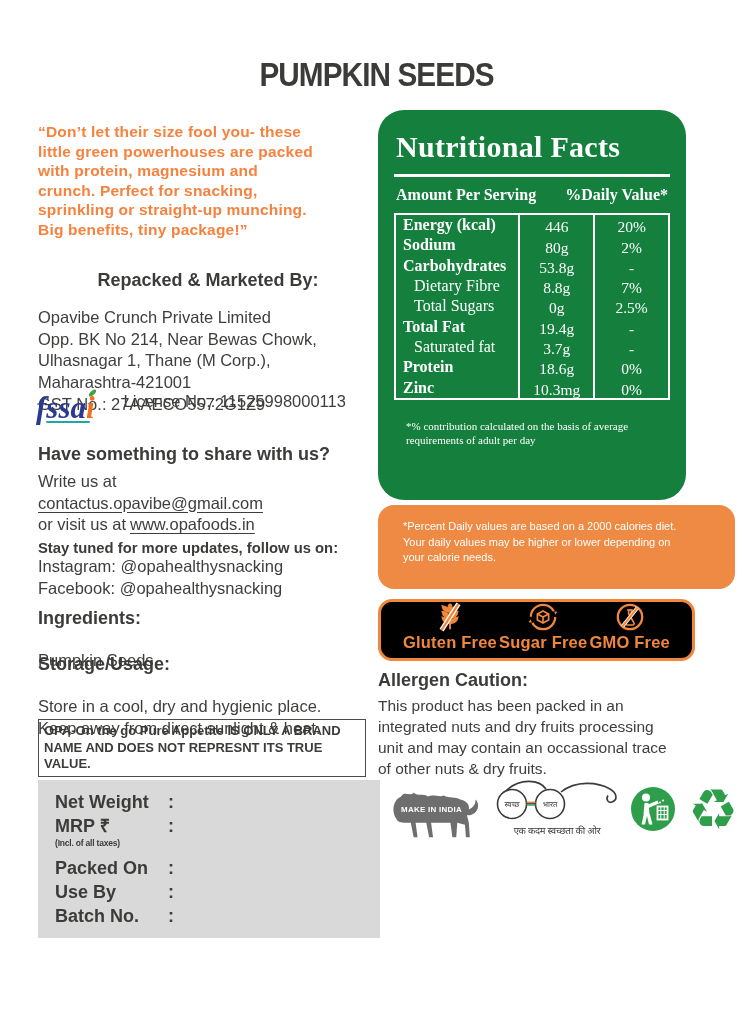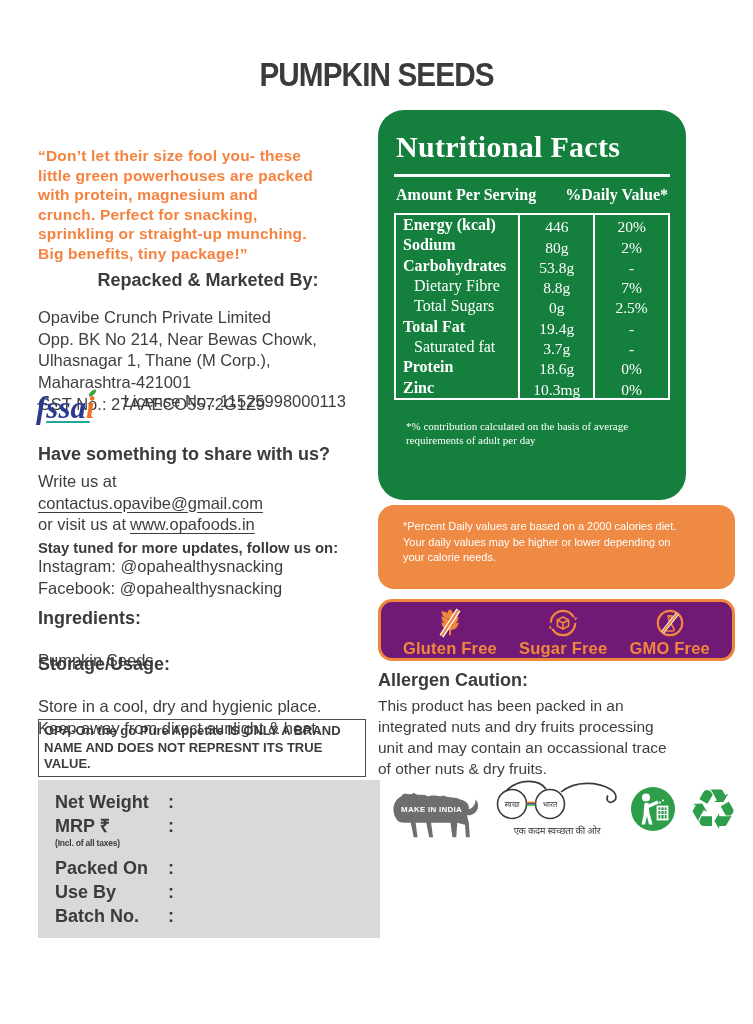--- a/index.html
+++ b/index.html
@@ -8,21 +8,21 @@
 
   
   .title{position:absolute;top:34px;left:0;width:100%;text-align:center;
          font-size:33px;font-weight:800;color:#3B3B3A;letter-spacing:-1px;transform:scaleX(.9);}
 
   .pre{white-space:pre-line;}
   .sec-h{font-size:18px;font-weight:800;color:#3B3B3A;}
 
   
   .quote{position:absolute;left:38px;top:122px;width:340px;color:#F5823E;
-         font-size:15.5px;font-weight:700;line-height:19.5px;letter-spacing:.2px;margin-top:24px;}
+         font-size:15.5px;font-weight:700;line-height:19.5px;letter-spacing:.2px;}
 
   .marketed{position:absolute;left:38px;top:270px;width:340px;}
   .marketed .line{font-size:16.5px;line-height:21.7px;}
   .marketed .sec-h{margin-bottom:16px;text-align:center;}
 
   .fssai-row{position:absolute;left:36px;top:392px;display:flex;align-items:flex-start;gap:25px;}
   .fssai-logo{font-family:"Liberation Serif",serif;font-style:italic;font-weight:700;
               font-size:31px;line-height:32px;position:relative;padding-right:4px;}
   .fssai-a{color:#2B3A8E;} .fssai-b{color:#F26F21;}
   .fssai-leaf{position:absolute;right:2px;top:-1px;width:9px;height:4px;background:#3FA33C;
@@ -67,23 +67,23 @@
   .nrow.sub .nl{font-weight:400;padding-left:18px;}
   .nv,.nd{width:27.5%;border-left:2px solid #fff;display:flex;align-items:center;justify-content:center;
           font-size:15.5px;box-sizing:border-box;padding-top:4px;}
   .fn1{margin:20px 0 0 12px;font-size:11px;line-height:13.5px;}
 
   .panel2{position:absolute;left:378px;top:505px;width:357px;height:84px;background:#EE8A43;
           border-radius:16px;color:#fff;box-sizing:border-box;padding:14px 16px 0 25px;
           font-size:11px;line-height:15.5px;}
 
   
-  .badges{position:absolute;left:378px;top:599px;width:357px;height:62px;border:3px solid #F0873C;
-          border-radius:14px;box-sizing:border-box;display:flex;align-items:flex-end;
-          justify-content:space-between;padding:0 22px;background:#701a75;}
+  .badges{position:absolute;left:378px;top:599px;width:317px;height:62px;border:3px solid #F0873C;
+          border-radius:14px;box-sizing:border-box;display:flex;align-items:flex-start;
+          justify-content:space-between;padding:0 22px;background:#000000;}
   .badge{display:flex;flex-direction:column;align-items:center;}
   .badge svg{height:30px;display:block;}
   .badge-label{color:#F0873C;font-weight:800;font-size:16.5px;letter-spacing:.2px;margin-top:1px;}
 
   
   .allergen{position:absolute;left:378px;top:670px;width:356px;}
   .allergen .body{margin-top:4px;font-size:15.5px;line-height:21px;}
 
   
   .certs{position:absolute;left:384px;top:780px;width:356px;display:flex;align-items:flex-start;}

